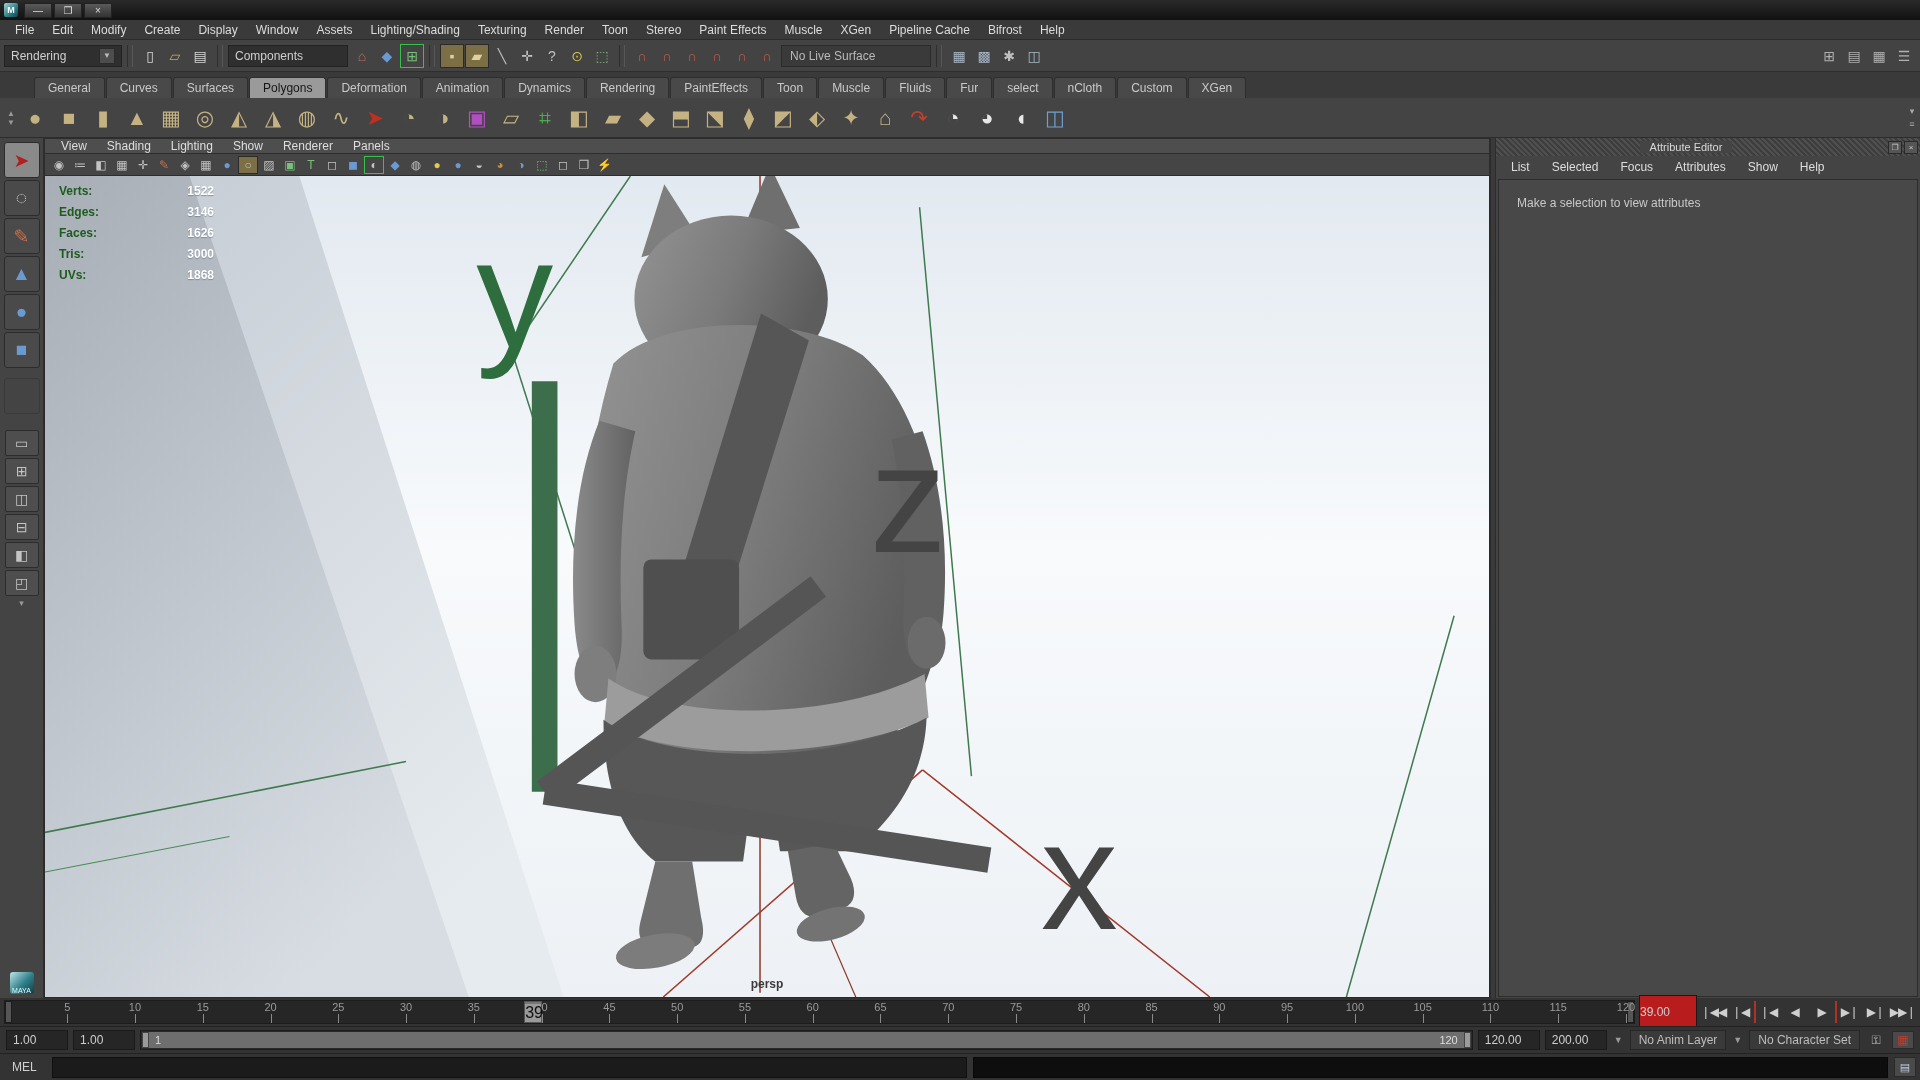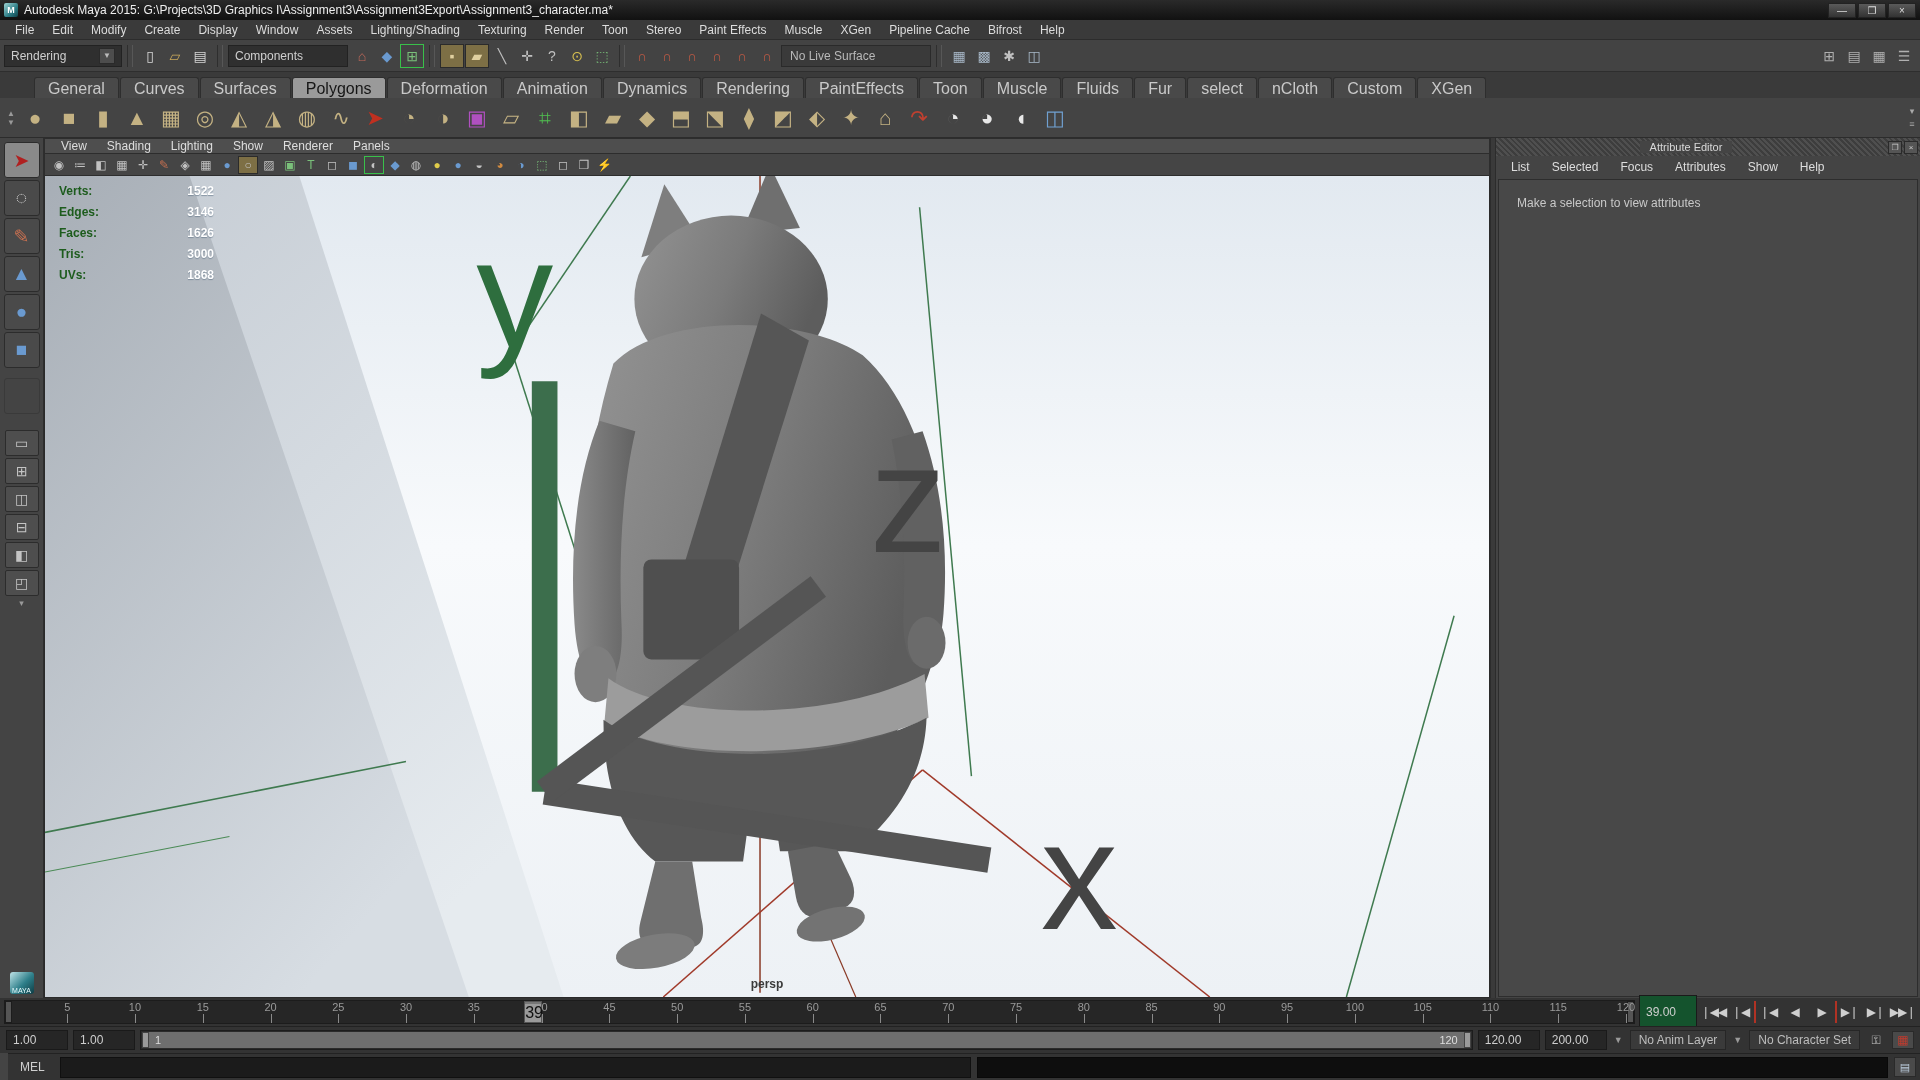--- a/index.html
+++ b/index.html
@@ -27,21 +27,21 @@
   .selmode { width:120px; justify-content:space-between; }
   .icon-row { display:flex; align-items:center; gap:1px; }
   .icon { width:24px; height:24px; display:flex; align-items:center; justify-content:center; font-size:14px; color:#c9c9c9; border:1px solid transparent; }
   .icon.on { background:#7d6f45; border:1px solid #2b2b2b; }
   .icon.bracket { border:1px solid #39c04a; }
   .live-field { height:22px; width:150px; background:#3a3a3a; border:1px solid #2a2a2a; color:#b9b9b9; display:flex; align-items:center; padding:0 8px; }
   .sl-spacer { flex:1; }
 
   
   .shelf-tabs { height:26px; background:#3a3a3a; display:flex; align-items:flex-end; padding-left:34px; gap:1px; flex:0 0 auto; }
-  .shelf-tab { height:21px; padding:0 13px; background:#494949; color:#c9c9c9; line-height:21px; border:1px solid #2e2e2e; border-bottom:none; border-radius:3px 3px 0 0; font-size:16px; }
+  .shelf-tab { height:21px; padding:0 13px; background:#494949; color:#c9c9c9; line-height:21px; border:1px solid #2e2e2e; border-bottom:none; border-radius:3px 3px 0 0; font-size:12px; }
   .shelf-tab.active { background:#9a9a9a; color:#161616; }
   .shelf { height:40px; background:#444; border-bottom:1px solid #2c2c2c; display:flex; align-items:center; padding-left:4px; flex:0 0 auto; }
   .shelf-arrows { width:14px; display:flex; flex-direction:column; align-items:center; color:#999; font-size:8px; line-height:9px; }
   .shelf-icons { display:flex; align-items:center; flex:1; overflow:hidden; }
   .shelf-icon { width:34px; height:34px; display:flex; align-items:center; justify-content:center; font-size:21px; color:#c4b283; }
   .shelf-right { width:16px; display:flex; flex-direction:column; gap:3px; align-items:center; color:#aaa; font-size:9px; }
 
   
   .main { flex:1; display:flex; min-height:0; }
   .toolbox { width:44px; background:#444; border-right:1px solid #2e2e2e; display:flex; flex-direction:column; align-items:center; padding-top:4px; gap:2px; flex:0 0 auto; }
@@ -90,55 +90,54 @@
   .ts-track { position:relative; flex:1; height:24px; background:#262626; border:1px solid #1c1c1c; }
   .ts-cap { position:absolute; top:0; width:7px; height:100%; background:#555; border:1px solid #1c1c1c; }
   .ts-cap.left { left:0; } .ts-cap.right { right:0; }
   .ts-ticks { position:absolute; inset:0 8px; }
   .ts-tick { position:absolute; top:0; height:100%; width:0; }
   .ts-num { position:absolute; top:0; left:0; transform:translateX(-50%); color:#9a9a9a; font-size:11px; }
   .ts-line { position:absolute; bottom:0; left:0; height:9px; border-left:1px solid #8a8a8a; }
   .ts-current { position:absolute; top:0; height:100%; width:18px; transform:translateX(-9px); background:#777; border:1px solid #555; display:flex; align-items:flex-end; justify-content:center; color:#111; background-clip:padding-box; }
   .ts-current span { background:#9a9a9a; width:100%; text-align:center; font-size:16px; color:#111; }
   .playback { display:flex; align-items:center; gap:3px; }
-  .frame-field { width:58px; height:34px; background:#14532d; border:1px solid #1a1a1a; color:#cfcfcf; display:flex; align-items:center; padding:0 6px; }
+  .frame-field { width:58px; height:34px; background:#b91c1c; border:1px solid #1a1a1a; color:#cfcfcf; display:flex; align-items:center; padding:0 0; }
   .pb-btn { min-width:27px; height:22px; display:flex; align-items:center; justify-content:center; color:#cfcfcf; font-size:12px; letter-spacing:-1px; }
   .pb-btn.red { color:#cfcfcf; border-left:2px solid #b03224; }
 
   
   .rangerow { height:27px; background:#333; border-top:1px solid #222; display:flex; align-items:center; gap:5px; padding:2px 6px; flex:0 0 auto; }
   .num-field { width:62px; height:20px; background:#262626; border:1px solid #1a1a1a; color:#cfcfcf; display:flex; align-items:center; padding:0 6px; }
   .range-track { flex:1; height:20px; background:#2a2a2a; border:1px solid #1c1c1c; position:relative; display:flex; align-items:center; }
   .range-fill { position:absolute; inset:1px 8px; background:#6e6e6e; }
   .range-handle { position:absolute; top:1px; bottom:1px; width:7px; background:#9a9a9a; border:1px solid #444; }
   .range-handle.left { left:1px; } .range-handle.right { right:1px; }
   .range-label { position:relative; color:#dedede; font-size:11px; padding:0 14px; }
   .range-label.end { margin-left:auto; }
   .tiny-arrow { color:#9a9a9a; font-size:9px; padding:0 2px; }
   .text-chip { height:20px; background:#3a3a3a; border:1px solid #262626; color:#bdbdbd; display:flex; align-items:center; padding:0 8px; }
   .key-icon { width:22px; height:18px; display:flex; align-items:center; justify-content:center; color:#c9c9c9; }
   .key-icon.auto { color:#c23b2e; background:#4a4a4a; border:1px solid #2a2a2a; }
 
   
-  .melrow { height:27px; background:#333; border-top:1px solid #222; display:flex; align-items:center; gap:6px; padding:2px 4px 2px 12px; flex:0 0 auto;margin-left:8px; }
+  .melrow { height:27px; background:#333; border-top:1px solid #222; display:flex; align-items:center; gap:6px; padding:2px 4px 2px 12px; flex:0 0 auto; }
   .mel-label { color:#cfcfcf; width:34px; }
   .mel-input { flex:1; height:21px; background:#1b1b1b; border:1px solid #101010; }
   .mel-output { flex:1; height:21px; background:#0e0e0e; border:1px solid #090909; }
   .script-btn { width:22px; height:20px; background:#4a4a4a; border:1px solid #2a2a2a; color:#bcd; font-size:11px; display:flex; align-items:center; justify-content:center; }
   .helpline { height:28px; background:#383838; border-top:1px solid #262626; border-bottom:3px solid #3f74b8; display:flex; align-items:center; padding-left:14px; color:#cdcdcd; flex:0 0 auto; }
   .grip { width:6px; height:18px; margin-right:8px; background:repeating-linear-gradient(#555 0 2px,#333 2px 4px); }
 </style>
 </head>
 <body>
 
 <div id="app">
 
   <div class="titlebar">
     <div class="maya-logo">M</div>
-    <div class="title-text">Autodesk Maya 2015: G:\Projects\3D Graphics I\Assignment3\Assignment3Export\Assignment3_character.ma*</div>
     <div class="win-btns">
         <div class="win-btn">—</div>
         <div class="win-btn">❐</div>
         <div class="win-btn red">×</div>
       </div>
   </div>
 
   <div class="menubar">
       <span class="menu-item">File</span>
       <span class="menu-item">Edit</span>

